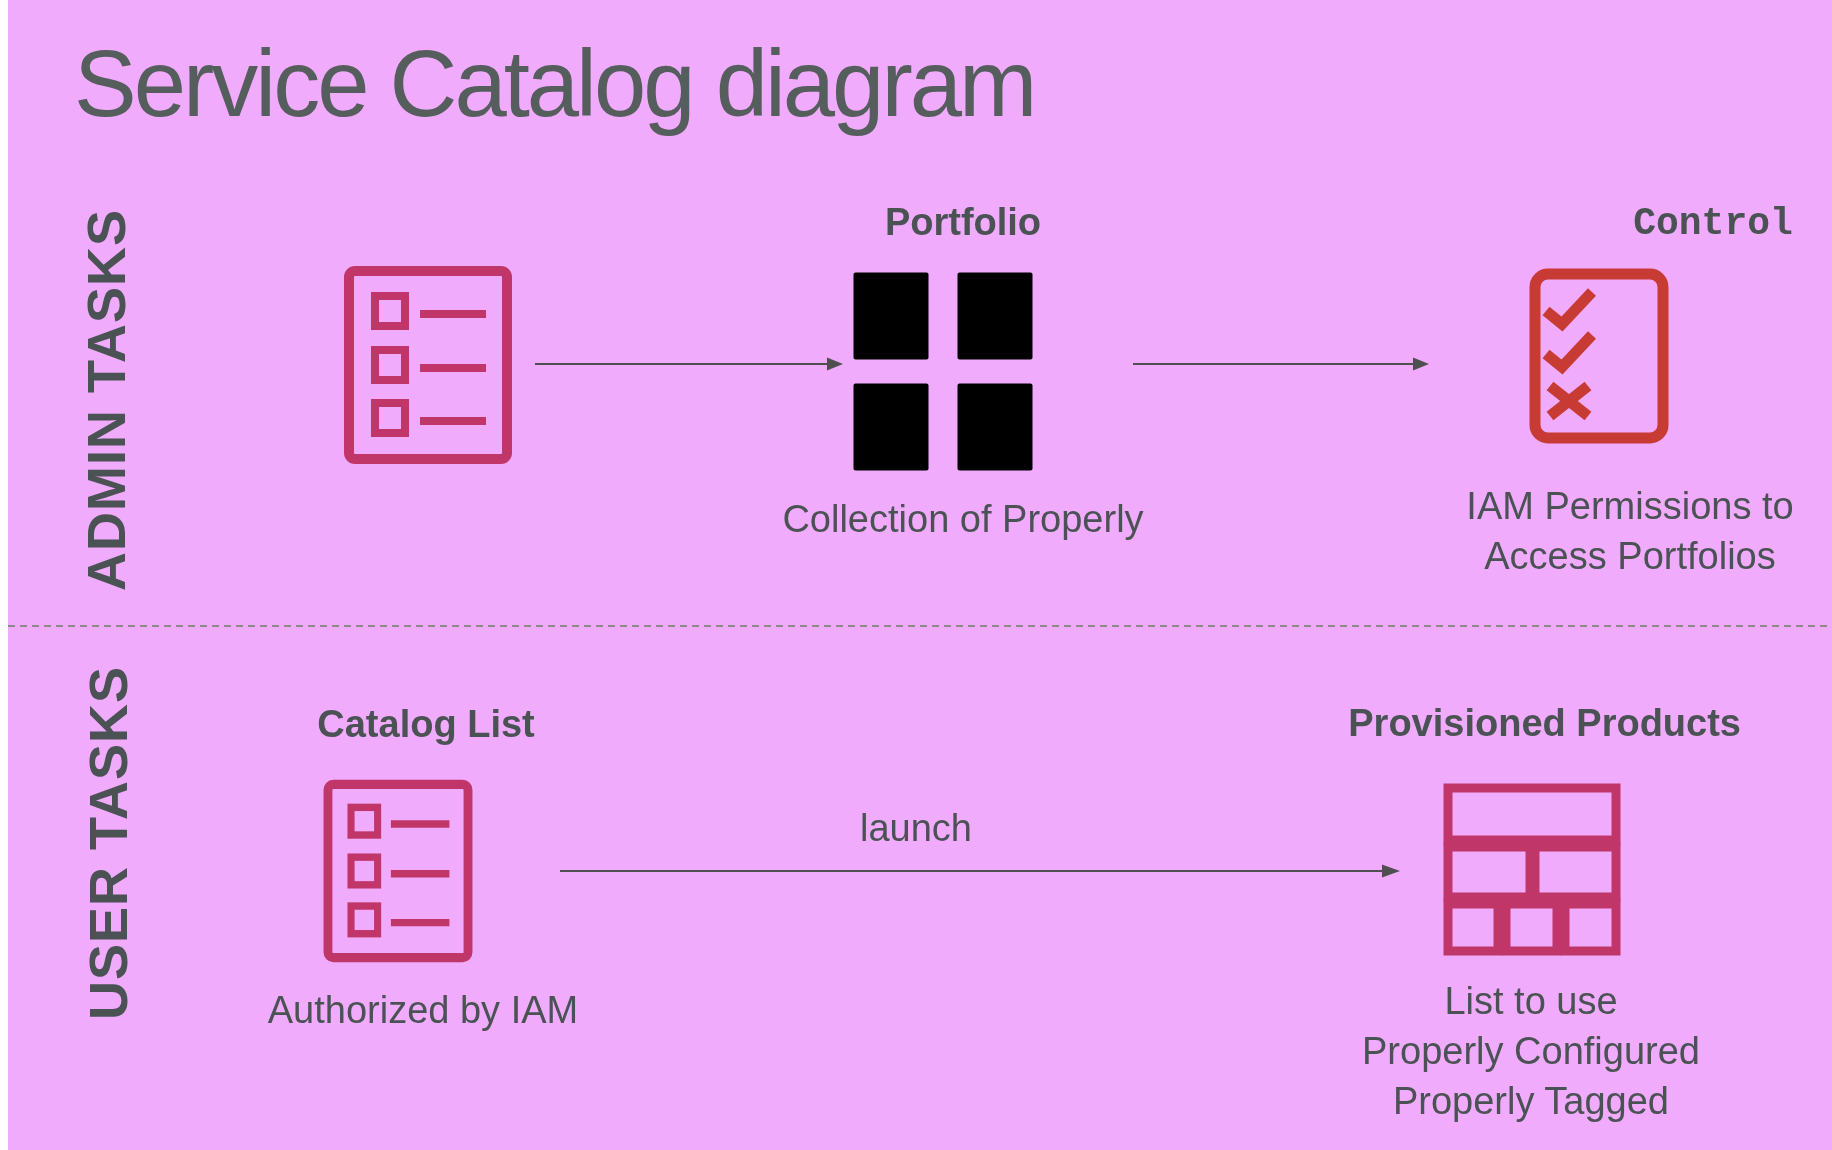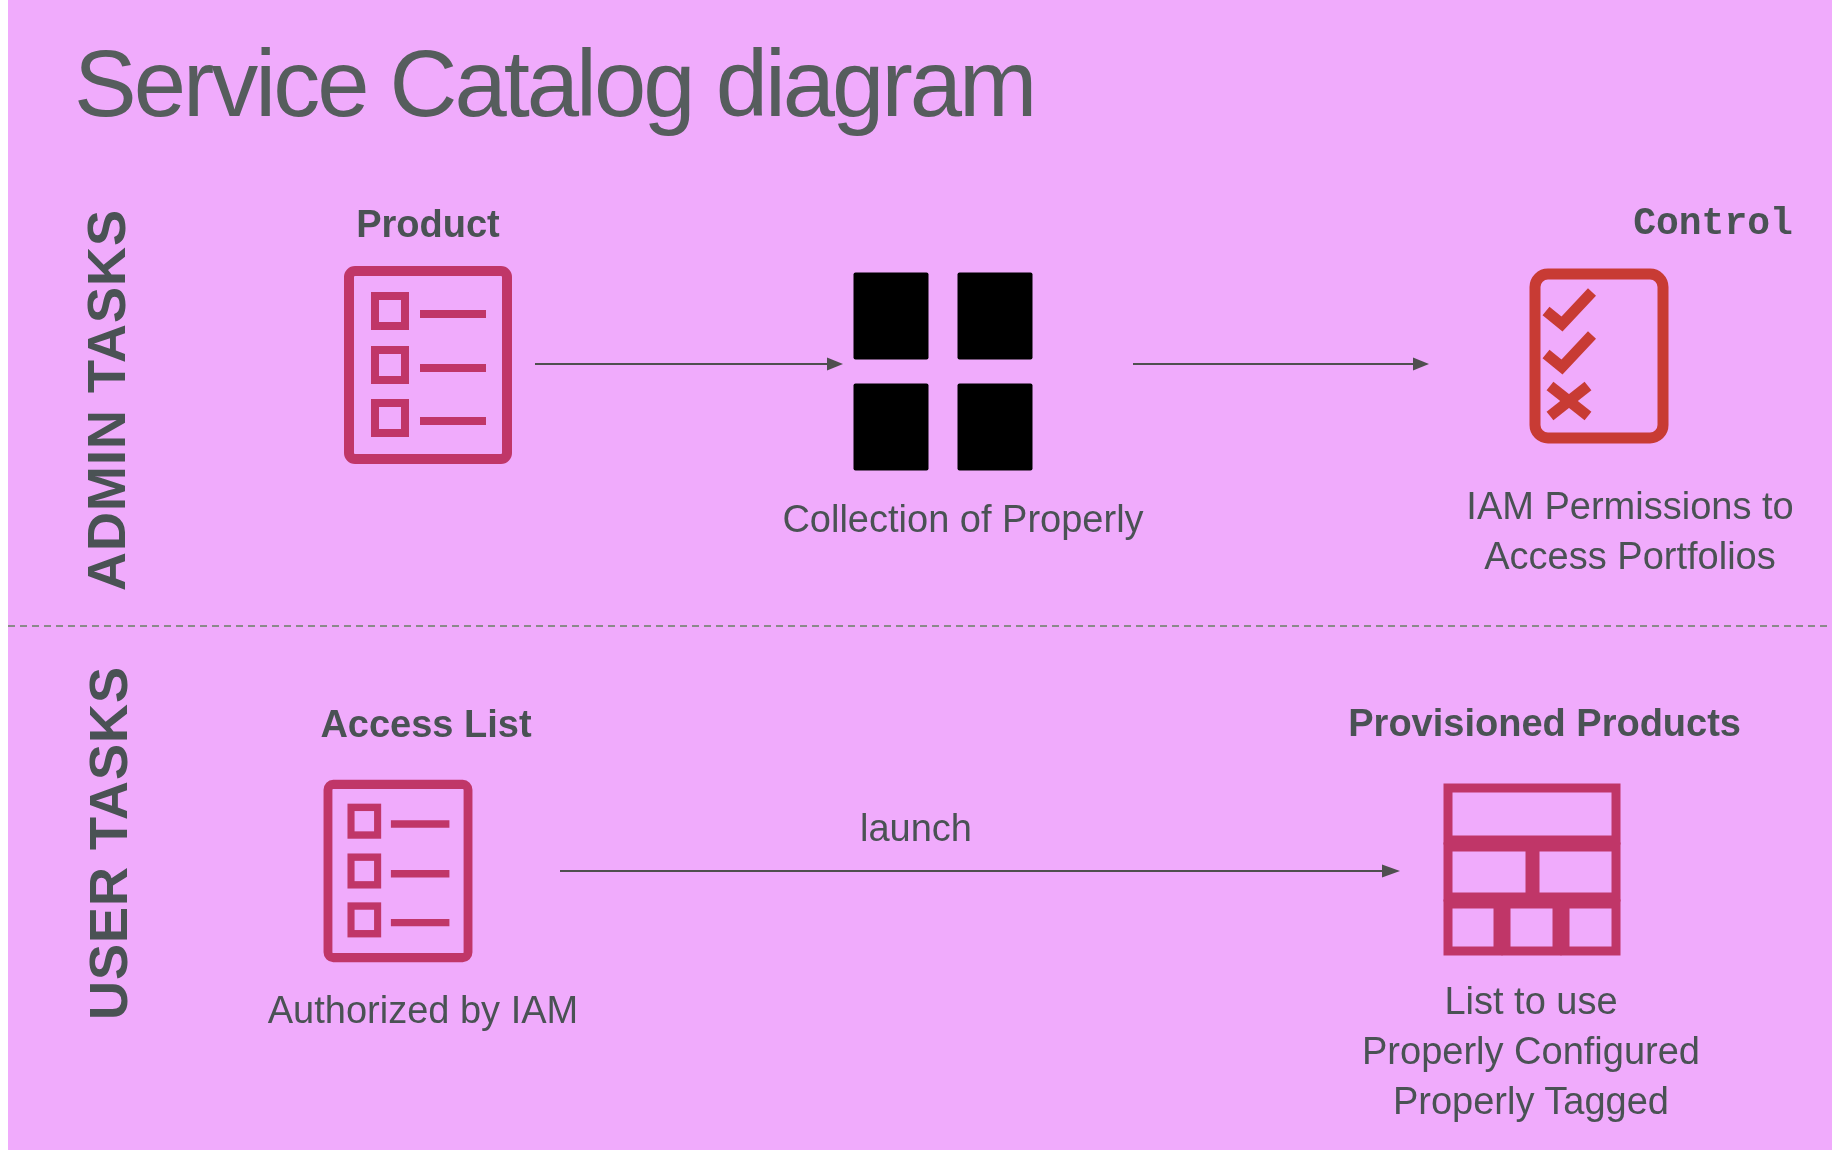--- a/index.html
+++ b/index.html
@@ -59,36 +59,36 @@
 </head>
 <body>
 
 <div class="slide">
 
   <div class="page-title">Service Catalog diagram</div>
 
   <div class="vlabel admin">ADMIN TASKS</div>
   <div class="vlabel user">USER TASKS</div>
 
-  <div class="item-label" style="left:210px;top:203px;">Product</div>
   <svg class="icon-svg" style="left:332px;top:262px;" width="176" height="206" viewBox="0 0 176 206">
     <rect class="stroke-pink" x="9" y="9" width="158" height="188" rx="6" stroke-width="10"></rect>
     <rect class="stroke-pink" x="35" y="34" width="30" height="30" stroke-width="8"></rect>
     <rect class="stroke-pink" x="35" y="88" width="30" height="30" stroke-width="8"></rect>
     <rect class="stroke-pink" x="35" y="141" width="30" height="30" stroke-width="8"></rect>
     <line class="stroke-pink" x1="80" y1="52" x2="146" y2="52" stroke-width="8"></line>
     <line class="stroke-pink" x1="80" y1="106" x2="146" y2="106" stroke-width="8"></line>
     <line class="stroke-pink" x1="80" y1="159" x2="146" y2="159" stroke-width="8"></line>
   </svg>
 
   <svg class="arrow" style="left:527px;top:354px;" width="308" height="20">
     <line x1="0" y1="10" x2="292" y2="10"></line>
     <polygon points="292,3.5 308,10 292,16.5"></polygon>
   </svg>
 
+  <div class="item-label" style="left:745px;top:201px;">Portfolio</div>
   <div class="portfolio-grid">
     <svg width="82" height="94" viewBox="0 0 82 94">
       <rect class="stroke-pink" x="3.5" y="3.5" width="75" height="87" rx="2" stroke-width="7"></rect>
       <rect class="stroke-pink" x="11" y="10" width="17" height="17" stroke-width="5"></rect>
       <rect class="stroke-pink" x="11" y="39" width="17" height="17" stroke-width="5"></rect>
       <rect class="stroke-pink" x="11" y="68" width="17" height="17" stroke-width="5"></rect>
       <line class="stroke-pink" x1="34" y1="18.5" x2="68" y2="18.5" stroke-width="6"></line>
       <line class="stroke-pink" x1="34" y1="47.5" x2="68" y2="47.5" stroke-width="6"></line>
       <line class="stroke-pink" x1="34" y1="76.5" x2="68" y2="76.5" stroke-width="6"></line>
     </svg>
@@ -135,21 +135,21 @@
     <line class="stroke-red" x1="22" y1="119" x2="60" y2="149" stroke-width="11"></line>
     <line class="stroke-red" x1="60" y1="119" x2="22" y2="149" stroke-width="11"></line>
   </svg>
   <div class="caption" style="left:1362px;top:481px;">IAM Permissions to
 Access Portfolios</div>
 
   <svg class="divider-svg" width="1832" height="4">
     <line x1="0" y1="2" x2="1832" y2="2"></line>
   </svg>
 
-  <div class="item-label" style="left:208px;top:703px;">Access List</div>
+  <div class="item-label" style="left:208px;top:703px;">Catalog List</div>
   <svg class="icon-svg" style="left:312px;top:776px;" width="156" height="190" viewBox="0 0 176 206" preserveAspectRatio="none">
     <rect class="stroke-pink" x="9" y="9" width="158" height="188" rx="6" stroke-width="10"></rect>
     <rect class="stroke-pink" x="35" y="34" width="30" height="30" stroke-width="8"></rect>
     <rect class="stroke-pink" x="35" y="88" width="30" height="30" stroke-width="8"></rect>
     <rect class="stroke-pink" x="35" y="141" width="30" height="30" stroke-width="8"></rect>
     <line class="stroke-pink" x1="80" y1="52" x2="146" y2="52" stroke-width="8"></line>
     <line class="stroke-pink" x1="80" y1="106" x2="146" y2="106" stroke-width="8"></line>
     <line class="stroke-pink" x1="80" y1="159" x2="146" y2="159" stroke-width="8"></line>
   </svg>
   <div class="caption" style="left:648px;top:803px;">launch</div>

